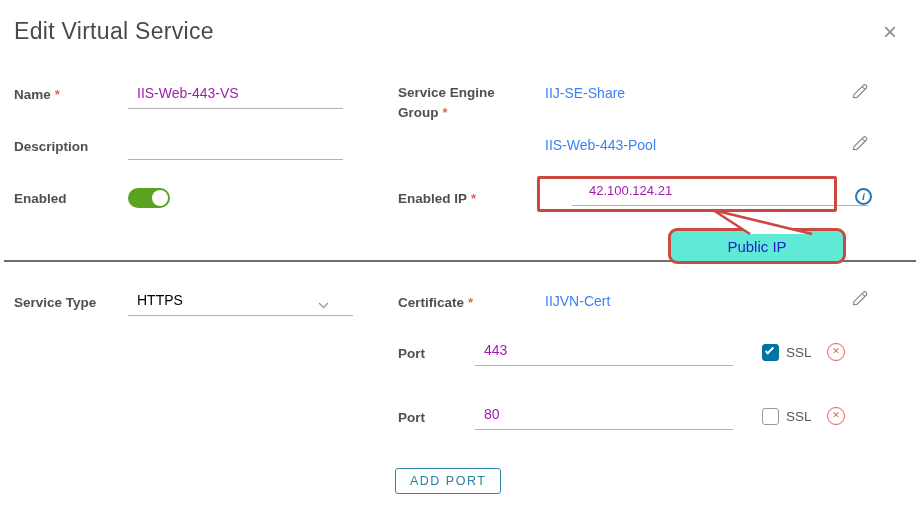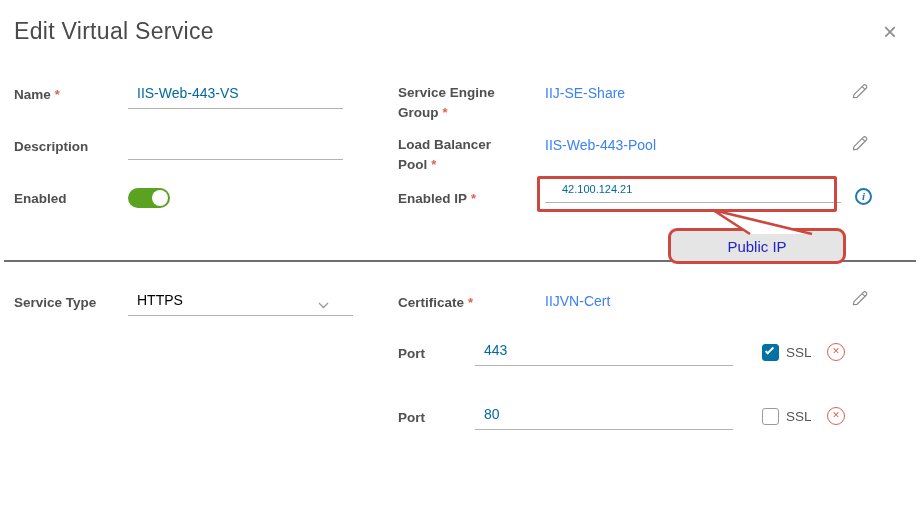--- a/index.html
+++ b/index.html
@@ -16,21 +16,21 @@
     position:absolute; left:876px; top:18px; width:28px; height:28px; border:none;
     background:transparent; color:#8f8f8f; font-size:24px; font-weight:300;
     cursor:pointer; line-height:26px; text-align:center; font-family:inherit;
   }
   .lbl {
     position:absolute; font-size:13.5px; font-weight:700; color:#4f4f4f; line-height:1.5;
   }
   .star { color:#e0614f; margin-left:4px; font-size:13px; }
   .uinput {
     position:absolute; border:none; border-bottom:1px solid #b3b3b3; background:transparent;
-    font-family:inherit; font-size:14px; color:#0369a1; padding:0 0 7px 9px; outline:none;
+    font-family:inherit; font-size:14px; color:#a21caf; padding:0 0 7px 9px; outline:none;
   }
   .val { position:absolute; font-size:14px; color:#3b82f6; }
   .pencil { position:absolute; width:20px; height:20px; cursor:pointer; display:inline-block; }
   .toggle {
     position:absolute; left:128px; top:188px; width:42px; height:20px;
     background:#5aa220; border-radius:11px; cursor:pointer;
   }
   .toggle .knob {
     position:absolute; right:2px; top:2px; width:16px; height:16px;
     background:#fff; border-radius:50%;
@@ -38,30 +38,30 @@
   .divider { position:absolute; left:4px; top:260px; width:912px; border-top:2px solid #6e6e6e; }
   .select {
     position:absolute; left:128px; top:292px; width:225px; border-bottom:1px solid #b3b3b3;
     padding:0 0 7px 9px; cursor:pointer; font-size:14px; color:#000000;
   }
   .select .chev { position:absolute; right:24px; top:4px; }
   .vip-red-box {
     position:absolute; left:537px; top:176px; width:300px; height:36px;
     border:3px solid #cd4840; border-radius:2px; z-index:2; pointer-events:none;
   }
-  .vip-input { left:545px; top:183px; width:296px; font-size:11px; padding-left:17px; z-index:1; }
+  .vip-input { left:572px; top:183px; width:296px; font-size:13px; padding-left:17px; z-index:1; }
   .info-icon {
     position:absolute; left:855px; top:188px; width:17px; height:17px; border-radius:50%;
     border:2px solid #2178b5; color:#2178b5; font-family:"Liberation Serif",serif;
     font-style:italic; font-weight:700; font-size:11px; line-height:13px;
     text-align:center; cursor:pointer;
   }
   .callout {
     position:absolute; left:668px; top:228px; width:178px; height:36px;
-    border:3px solid #cd4840; border-radius:9px; background:#e5e5e5; z-index:3;
+    border:3px solid #cd4840; border-radius:9px; background:#5eead4; z-index:3;
     color:#2222cc; font-size:15px; text-align:center; line-height:31px;
   }
   .callout-tail { position:absolute; left:688px; top:205px; z-index:4; pointer-events:none; }
   .cb-wrap { position:absolute; width:17px; height:17px; }
   .cb {
     appearance:none; -webkit-appearance:none; width:17px; height:17px; margin:0;
     border:1px solid #9a9a9a; border-radius:3px; background:#fff; cursor:pointer;
   }
   .cb:checked { background:#0072a3; border-color:#0072a3; }
   .check {
@@ -107,24 +107,20 @@
     <span>Group</span><span class="star">*</span>
   </div>
   <div class="val" style="left:545px;top:85px">IIJ-SE-Share</div>
   <span class="pencil" style="left:850px;top:82px">
     <svg width="19" height="19" viewBox="0 0 18 18" fill="none" stroke="#8a8a8a" stroke-width="1.1">
       <path d="M3.2 14.8 L3.8 12 L12.6 3.2 A1.9 1.9 0 0 1 15.3 5.9 L6.5 14.7 Z" stroke-linejoin="round"></path>
       <line x1="11.5" y1="4.3" x2="14.2" y2="7"></line>
     </svg>
   </span>
 
-  <div class="lbl" style="left:398px;top:135px;width:115px">
-    <span>Load Balancer</span><br>
-    <span>Pool</span><span class="star">*</span>
-  </div>
   <div class="val" style="left:545px;top:137px">IIS-Web-443-Pool</div>
   <span class="pencil" style="left:850px;top:134px">
     <svg width="19" height="19" viewBox="0 0 18 18" fill="none" stroke="#8a8a8a" stroke-width="1.1">
       <path d="M3.2 14.8 L3.8 12 L12.6 3.2 A1.9 1.9 0 0 1 15.3 5.9 L6.5 14.7 Z" stroke-linejoin="round"></path>
       <line x1="11.5" y1="4.3" x2="14.2" y2="7"></line>
     </svg>
   </span>
 
   <div class="lbl" style="left:398px;top:189px">
     <span>Enabled IP</span><span class="star">*</span>
@@ -173,14 +169,15 @@
 
   <div class="lbl" style="left:398px;top:408px">Port</div>
   <input class="uinput" style="left: 475px; top: 406px; width: 258px;" value="80">
   <span class="cb-wrap" style="left:762px;top:408px">
     <input type="checkbox" class="cb" style="">
     
   </span>
   <span class="ssl-lbl" style="left:786px;top:409px">SSL</span>
   <span class="remove" style="left:827px;top:407px">✕</span>
 
+  <button class="add-port">ADD PORT</button>
 
 </div>
 
 </body></html>

